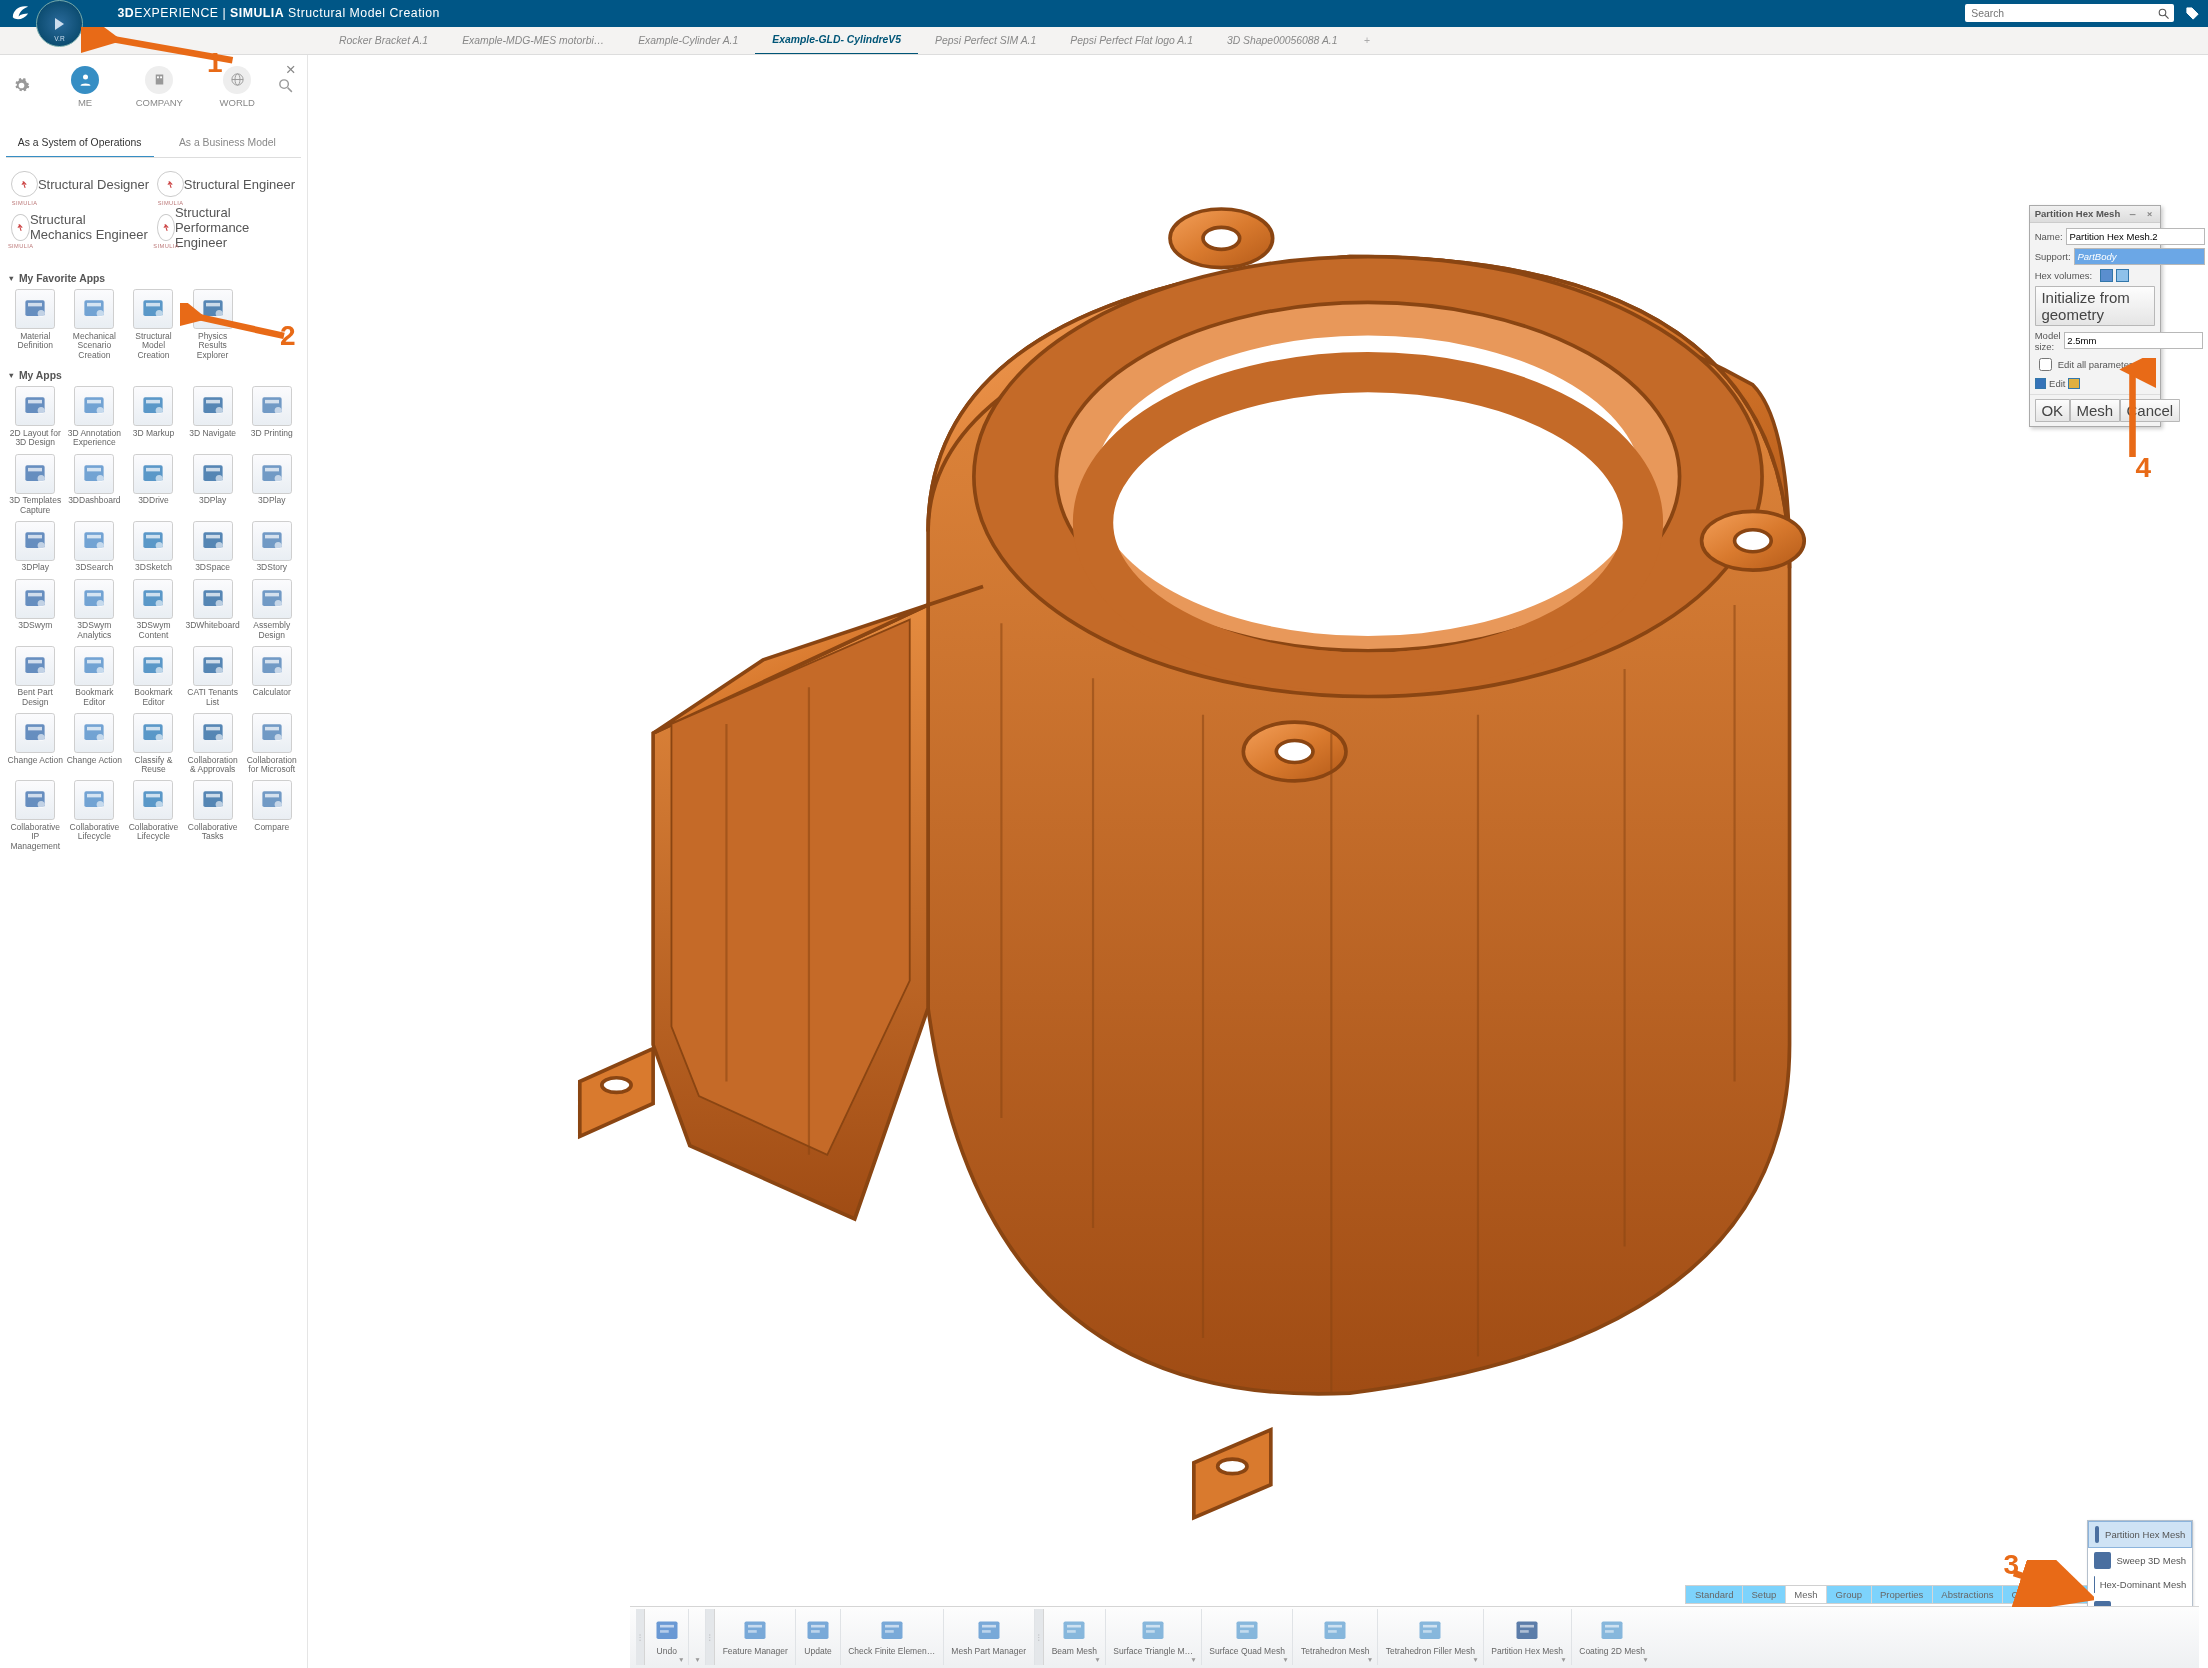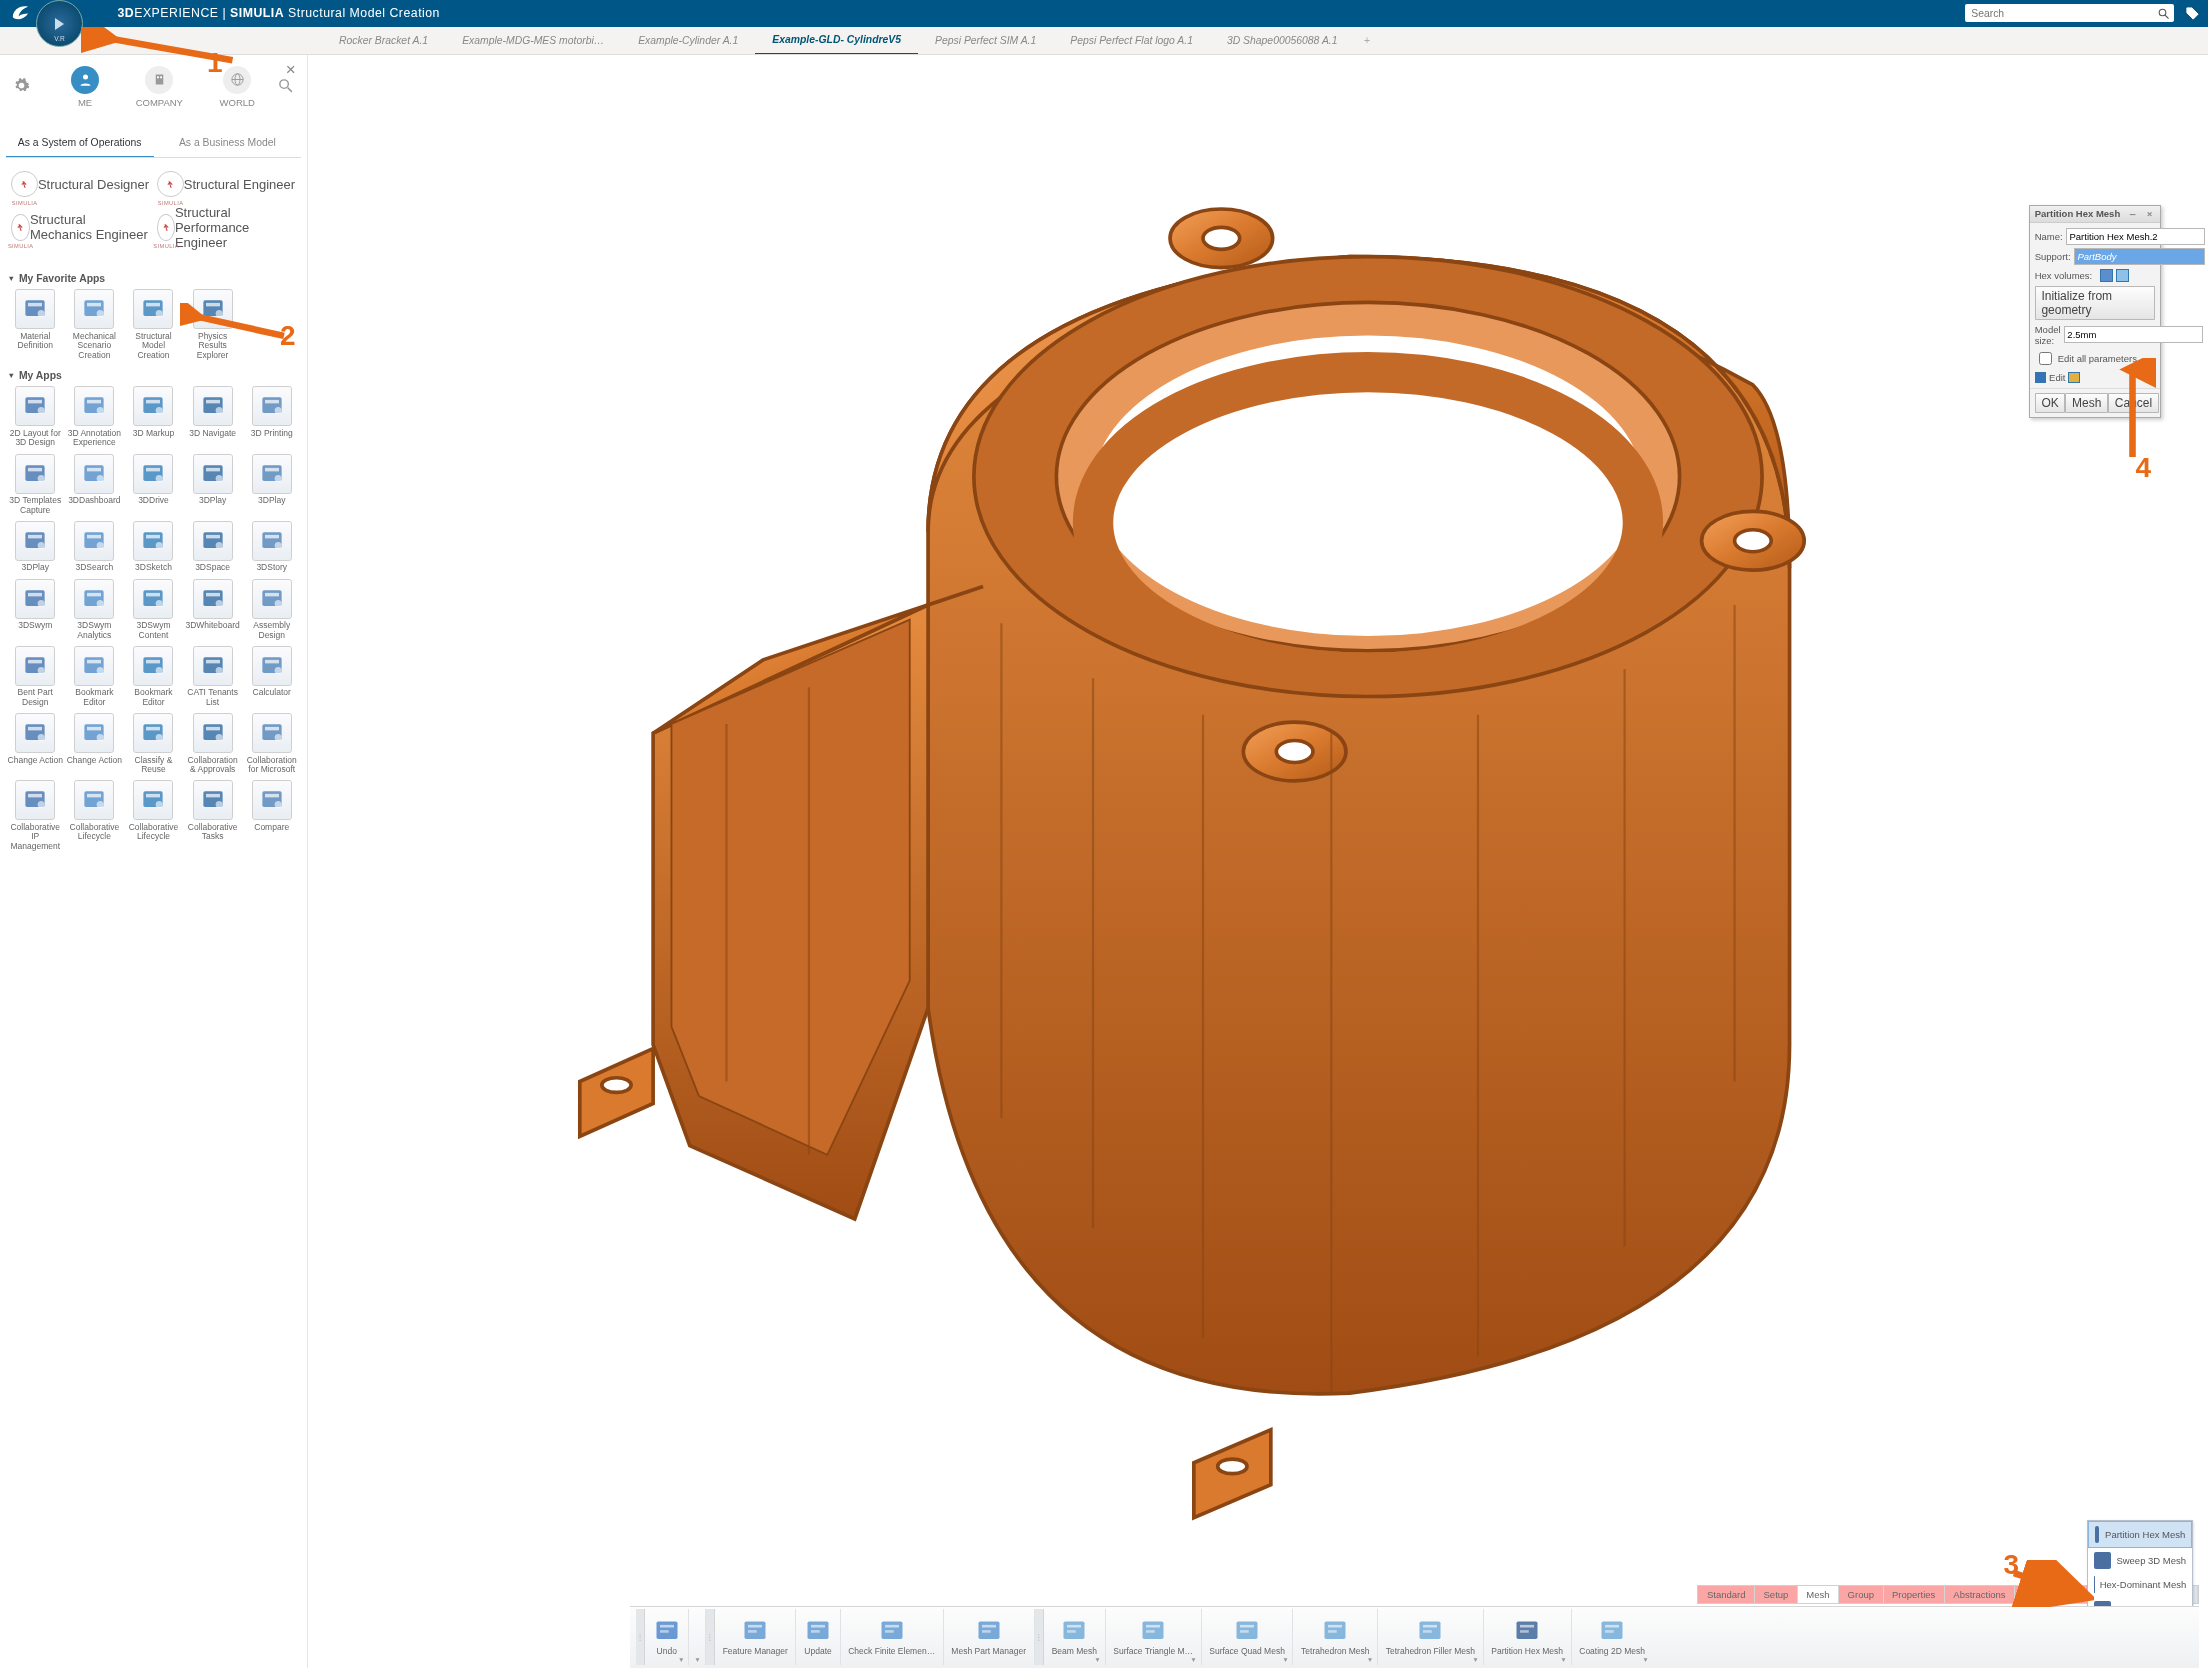--- a/index.html
+++ b/index.html
@@ -57,32 +57,32 @@
 
   
   .dlg{position:absolute;top:150px;right:47px;width:132px;background:#f3f3f3;border:0.9px solid #aaa;font-size:9.5px;box-shadow:1.9px 1.9px 3.8px rgba(0,0,0,.2);}
   .dlg-t{background:linear-gradient(180deg,#f0f0f0,#dcdcdc); padding:2.8px 4.7px;display:flex;align-items:center;justify-content:space-between;border-bottom:0.9px solid #ccc;font-weight:bold;color:#555;}
   .dlg-t span.ctl{font-family:monospace;color:#888;letter-spacing:2.8px;cursor:pointer;}
   .dlg-body{padding:4.7px;display:flex;flex-direction:column;gap:3.8px;}
   .drow{display:flex;align-items:center;gap:3px;}
   .drow label{width:45px;color:#555;}
   .drow input[type=text]{flex:1;border:0.9px solid #b8b8b8;padding:1.9px 2.8px;font-size:9.5px;background:#fff;}
   .drow input.blue{background:#6ba7e6;color:#fff;font-style:italic;}
-  .dbtn{border:0.9px solid #b8b8b8;background:linear-gradient(180deg,#fdfdfd,#e5e5e5);padding:1.9px 5.7px;cursor:pointer;border-radius:0.9px;font-size:12px;color:#444;}
+  .dbtn{border:0.9px solid #b8b8b8;background:linear-gradient(180deg,#fdfdfd,#e5e5e5);padding:1.9px 5.7px;cursor:pointer;border-radius:0.9px;font-size:15px;color:#444;}
   .hex-ic{width:13.2px;height:13.2px;background:#5a8ecf;border:0.9px solid #37a;}
   .dlg-foot{display:flex;justify-content:space-between;padding:3.8px 4.7px;border-top:0.9px solid #ddd;}
 
   
   .popm{position:absolute;right:15px;bottom:45px;width:106px;background:#fff;border:0.9px solid #b5c0cc;box-shadow:0.9px 0.9px 2.8px rgba(0,0,0,.2);}
   .popm .pi{display:flex;align-items:center;gap:5.7px;padding:3.8px 5.7px;font-size:9.5px;cursor:pointer;white-space:nowrap;}
   .popm .pi.sel{background:#cfe3f5;border:0.9px solid #8cb4dc;}
   .popm .pic{width:17px;height:17px;background:#4a6fa0;border-radius:1.9px;}
 
   
-  .tooltabs{position:absolute;right:9px;bottom:64px;display:flex;background:#fca5a5;border:0.9px solid #d0d0d0;font-size:9.5px;}
+  .tooltabs{position:absolute;right:21px;bottom:64px;display:flex;background:#7dd3fc;border:0.9px solid #d0d0d0;font-size:9.5px;}
   .tooltabs div{padding:2.8px 8.5px;border-right:0.9px solid #d6d6d6;color:#666;cursor:pointer;}
   .tooltabs div.active{background:#fff;}
   .tooltabs .expbtn{background:#dde3ea;width:11.4px;display:flex;align-items:center;justify-content:center;}
 
   
   .btoolbar{position:absolute;left:322px;right:9.5px;bottom:0;height:62px;background:linear-gradient(180deg,#fdfdfd,#eef0f2);border-top:0.9px solid #d5d5d5;display:flex;align-items:stretch;padding:2.8px 5.7px;gap:0;}
   .btool{display:flex;flex-direction:column;align-items:center;justify-content:center;font-size:8.5px;color:#666;padding:0 7.6px;border-right:0.9px solid #e0e3e6;white-space:nowrap;cursor:pointer;position:relative;line-height:1.1;text-align:center;}
   .btool:last-child{border-right:none;}
   .btool svg,.btool .bic{width:28px;height:28px;margin-bottom:1.9px;}
   .btool .dd{position:absolute;bottom:1.9px;right:3.8px;font-size:6.6px;color:#999;}

